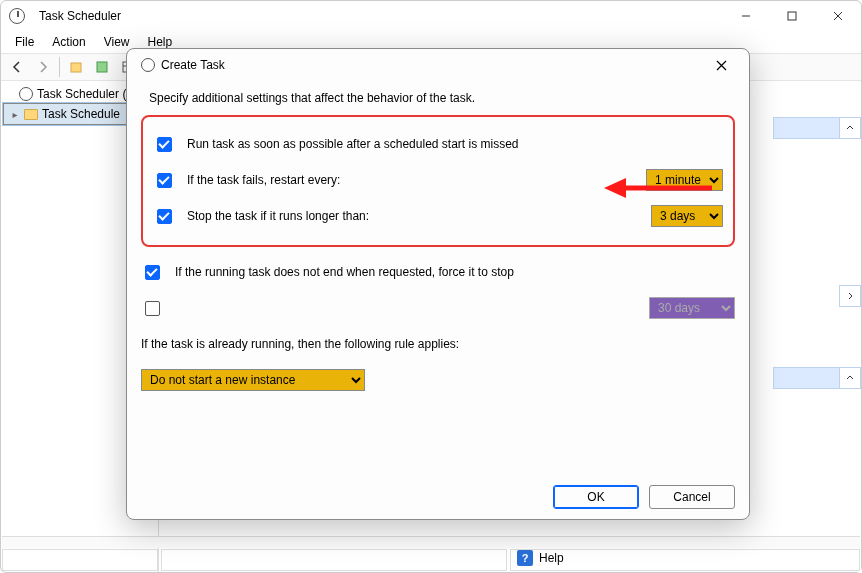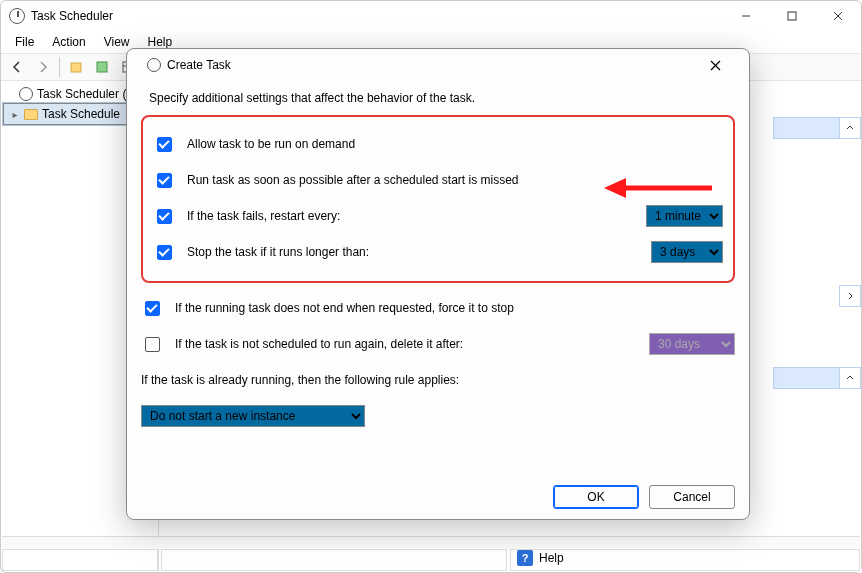--- a/index.html
+++ b/index.html
@@ -4,21 +4,21 @@
 <style>
   * { box-sizing: border-box; font-family: "Segoe UI", Tahoma, sans-serif; }
   html,body { margin:0; padding:0; }
   body { width:862px; height:573px; background:#fff; overflow:hidden; position:relative; font-size:12px; color:#000; }
 
   
   .win { position:absolute; inset:0; border:1px solid #ccc; border-radius:6px; background:#fff; }
   .titlebar { height:30px; display:flex; align-items:center; padding:0 0 0 8px; }
   .titlebar .app-icon { width:16px; height:16px; border-radius:50%; border:1.5px solid #555; position:relative; margin-right:6px; }
   .titlebar .app-icon::after { content:""; position:absolute; left:50%; top:2px; width:1.5px; height:6px; background:#555; transform-origin:bottom; }
-  .titlebar .title { font-size:12px; }
+  .titlebar .title { font-size:12px;margin-left:8px; }
   .winbtns { margin-left:auto; display:flex; }
   .winbtn { width:46px; height:30px; display:flex; align-items:center; justify-content:center; color:#333; }
   .winbtn svg { width:10px; height:10px; stroke:#333; stroke-width:1; fill:none; }
 
   .menubar { height:22px; display:flex; align-items:center; gap:2px; padding:0 6px; }
   .menubar span { padding:2px 8px; font-size:12px; }
 
   .toolbar { height:28px; border-top:1px solid #e5e5e5; border-bottom:1px solid #e5e5e5; background:#fafafa; display:flex; align-items:center; gap:2px; padding:0 4px; }
   .tb-btn { width:24px; height:22px; border:1px solid transparent; display:flex; align-items:center; justify-content:center; border-radius:3px; }
   .tb-sep { width:1px; height:20px; background:#ccc; margin:0 2px; }
@@ -33,41 +33,41 @@
   .folder-icon { width:14px; height:11px; background:#ffd77a; border:1px solid #d4a94b; border-radius:1px; flex:0 0 14px; }
 
   .rightpane { flex:1; position:relative; background:#fff; }
   .bluebar { position:absolute; right:0; height:22px; width:88px; background:#dbeafe; border:1px solid #bcd3ef; }
   .chev-box { position:absolute; right:0; width:22px; height:22px; display:flex; align-items:center; justify-content:center; border:1px solid #bcd3ef; background:#fff; }
   .help-row { display:flex; align-items:center; gap:6px; padding:0 6px; }
   .help-icon { width:16px; height:16px; background:#2a6fd6; color:#fff; display:flex; align-items:center; justify-content:center; font-weight:bold; border-radius:2px; font-size:11px; }
 
   
   .dialog { position:absolute; left:126px; top:48px; width:624px; height:472px; background:#fdfdfd; border:1px solid #8a8a8a; border-radius:8px; box-shadow:0 8px 32px rgba(0,0,0,.25); }
-  .dlg-title { height:32px; display:flex; align-items:center; padding:0 20px; }
+  .dlg-title { height:32px; display:flex; align-items:center; padding:0 14px; }
   .dlg-title .title-text { font-size:12px; margin-left:6px; }
   .dlg-close { margin-left:auto; width:28px; height:24px; display:flex; align-items:center; justify-content:center; }
   .dlg-close svg { width:11px; height:11px; stroke:#000; stroke-width:1.2; fill:none; }
 
   .tabs { display:flex; gap:2px; padding:0 12px; margin-top:4px; border-bottom:1px solid #ccc; }
   .tab { padding:5px 10px 6px; font-size:12px; border:1px solid transparent; position:relative; bottom:-1px; }
   .tab.active { border:1px solid #ccc; border-bottom:1px solid #fdfdfd; background:#fdfdfd; border-radius:3px 3px 0 0; }
 
   .dlg-body { padding:10px 14px 0 14px; }
   .desc { font-size:12px; margin:0 0 10px 8px; }
 
   .redbox { border:2px solid #e53935; border-radius:8px; padding:10px 10px 8px 10px; margin-bottom:10px; }
   .opt-row { display:flex; align-items:center; gap:12px; min-height:30px; margin:2px 0 6px 0; }
   .opt-row.sub { padding-left:24px; }
   .opt-row label { font-size:12px; flex:0 0 auto; }
   .cb { width:15px; height:15px; appearance:none; border:1.5px solid #555; border-radius:2px; position:relative; flex:0 0 15px; }
   .cb:checked { background:#0a66ff; border-color:#0a66ff; }
   .cb:checked::after { content:""; position:absolute; left:3px; top:0; width:4px; height:8px; border:solid #fff; border-width:0 2px 2px 0; transform:rotate(45deg); }
   .spacer { flex:1; }
-  .sel { height:22px; border:1px solid #888; background:#0369a1; font-size:12px; padding:0 4px; min-width:72px; }
+  .sel { height:22px; border:1px solid #888; background:#eab308; font-size:12px; padding:0 4px; min-width:72px; }
   .txt { height:22px; width:32px; border:1px solid #888; background:#fff; font-size:12px; padding:0 4px; text-align:left; }
   .unit { font-size:12px; margin-left:6px; }
 
   .dlg-foot { position:absolute; bottom:10px; right:14px; display:flex; gap:10px; }
   .btn { width:86px; height:24px; border:1px solid #888; background:#fdfdfd; border-radius:3px; font-size:12px; display:flex; align-items:center; justify-content:center; }
   .btn.primary { border:1px solid #0a66ff; box-shadow:0 0 0 1px #0a66ff inset; }
 
   
   .arrow { position:absolute; left:604px; top:176px; width:110px; height:24px; pointer-events:none; }
   .arrow svg { width:110px; height:24px; }
@@ -193,24 +193,20 @@
     </div>
   </div>
 
 
   <div class="dlg-body">
     <p class="desc">Specify additional settings that affect the behavior of the task.</p>
 
     <div class="redbox">
       <div class="opt-row">
         <input type="checkbox" class="cb" checked="" style="">
-        <label>Allow task to be run on demand</label>
-      </div>
-      <div class="opt-row">
-        <input type="checkbox" class="cb" checked="" style="">
         <label>Run task as soon as possible after a scheduled start is missed</label>
       </div>
       <div class="opt-row">
         <input type="checkbox" class="cb" checked="" style="">
         <label>If the task fails, restart every:</label>
         <div class="spacer"></div>
         <select class="sel">
           <option>1 minute</option>
         </select>
       </div>
@@ -223,21 +219,20 @@
         </select>
       </div>
     </div>
 
     <div class="opt-row">
       <input type="checkbox" class="cb" checked="" style="">
       <label>If the running task does not end when requested, force it to stop</label>
     </div>
     <div class="opt-row">
       <input type="checkbox" class="cb" style="">
-      <label>If the task is not scheduled to run again, delete it after:</label>
       <div class="spacer"></div>
       <select class="sel" disabled="" style="color:#888; background:#4c1d95; min-width:86px;">
         <option>30 days</option>
       </select>
     </div>
     <div class="opt-row">
       <label>If the task is already running, then the following rule applies:</label>
     </div>
     <div class="opt-row">
       <select class="sel" style="min-width:224px;">

